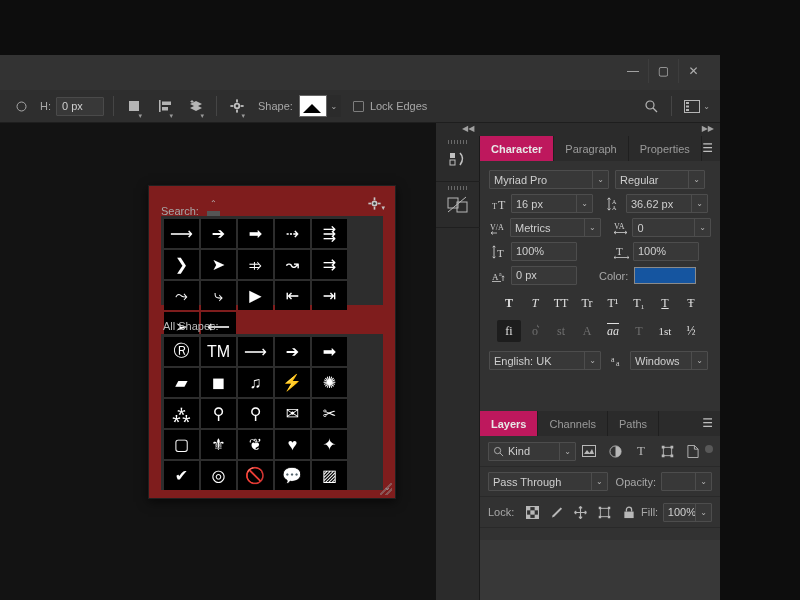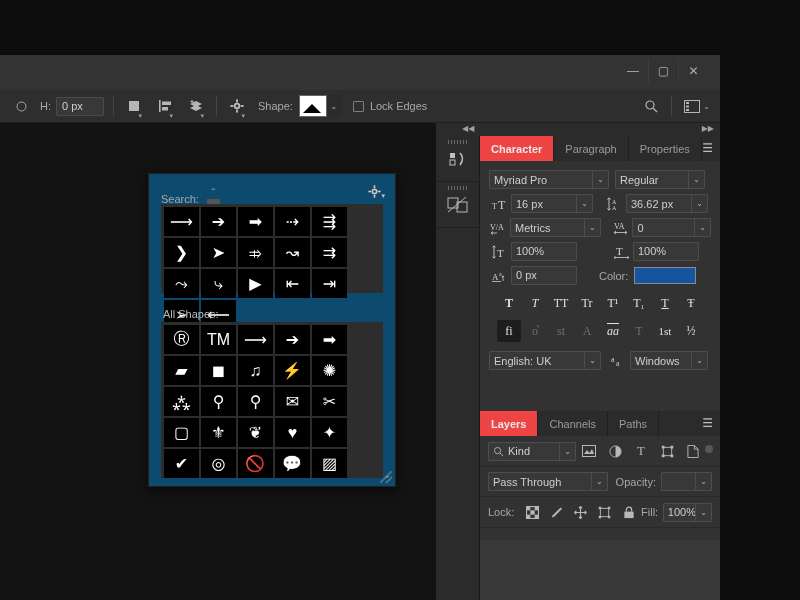--- a/index.html
+++ b/index.html
@@ -87,23 +87,23 @@
 
   
   #canvas-area {
     position: absolute; left: 0; top: 68px;
     width: 436px; height: 477px;
     background: #131313;
   }
 
   
   #shape-picker {
-    position: absolute; left: 148px; top: 118px;
+    position: absolute; left: 148px; top: 130px;
     width: 248px; height: 314px;
-    background: #0c4a6e;
+    background: #7f1d1d;
     border: 1px solid #202020;
     box-shadow: 0 3px 10px rgba(0,0,0,.6);
     z-index: 50;
   }
   #sp-search-row {
     position: absolute; left: 12px; top: 11px;
     display: flex; align-items: center; gap: 5px;
   }
   #sp-search-input {
     width: 152px; height: 17px;
@@ -190,21 +190,21 @@
 
   .tabstrip {
     height: 25px; background: #2b2b2b;
     display: flex; align-items: stretch; position: relative;
   }
   .ptab {
     padding: 0 11px; display: flex; align-items: center;
     font-size: 11px; color: #9b9b9b;
     border-right: 1px solid #1f1f1f;
   }
-  .ptab.active { background: #ef4444; color: #e8e8e8; font-weight: bold; }
+  .ptab.active { background: #be185d; color: #e8e8e8; font-weight: bold; }
   .ptab-menu {
     position: absolute; right: 7px; top: 6px;
     color: #bdbdbd; font-size: 12px; line-height: 12px;
   }
 
   #char-body { background: #323232; height: 250px; position: relative; padding: 9px 9px 0 9px; }
   .ch-row { display: flex; align-items: center; margin-bottom: 5px; }
   .sel {
     background: #383838; border: 1px solid #4d4d4d;
     height: 19px; display: flex; align-items: center;

